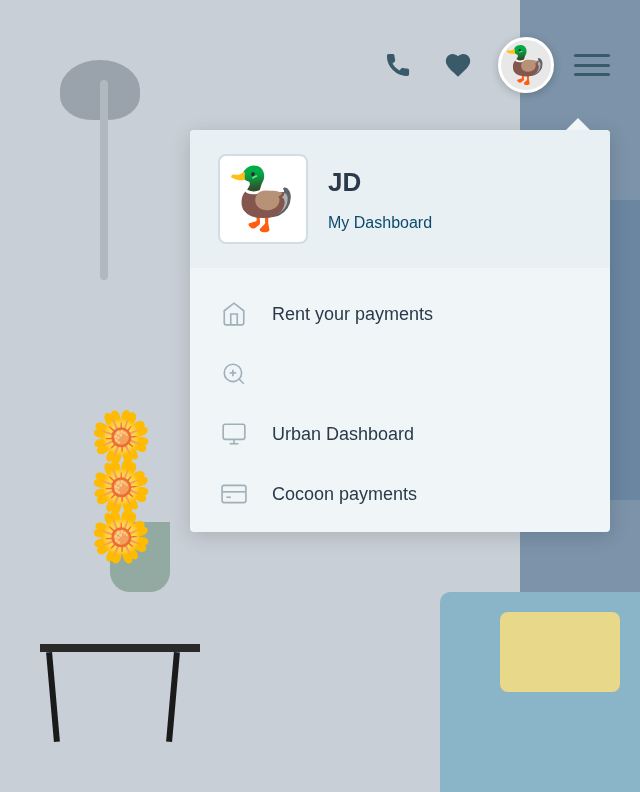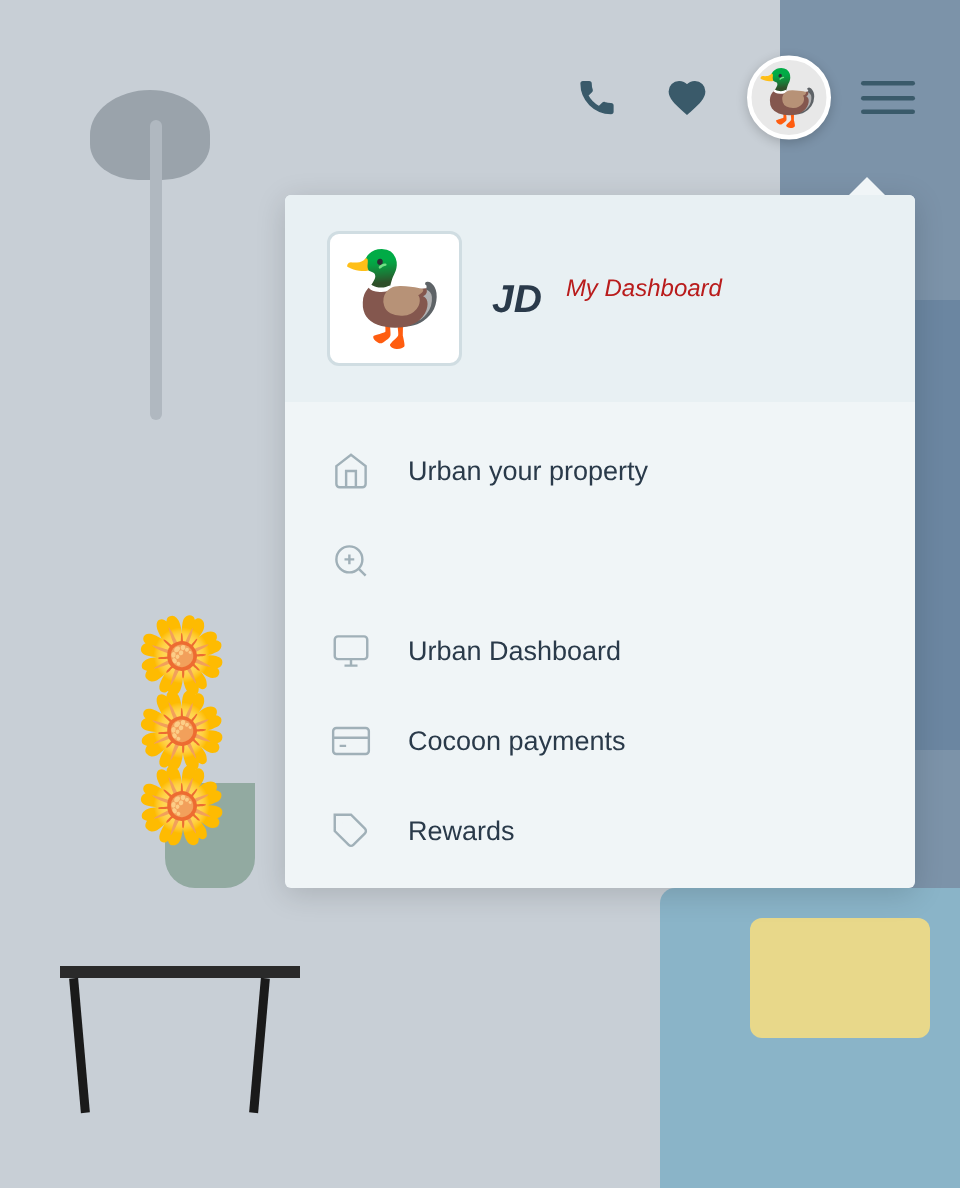--- a/index.html
+++ b/index.html
@@ -252,33 +252,33 @@
       border: 2px solid #d0dde2;
     }
 
     .profile-duck-emoji {
       font-size: 60px;
       line-height: 1;
     }
 
     .profile-info {
       display: flex;
+      flex-direction: column;
       gap: 16px;
-      font-style: italic;
     }
 
     .profile-name {
       font-size: 26px;
       font-weight: 600;
       color: #2a3a4a;
     }
 
     .profile-dashboard {
       font-size: 16px;
-      color: #b91c1c;
+      color: #0c4a6e;
       font-weight: 500;
       cursor: pointer;
     }
 
     
     .menu-items {
       padding: 16px 0 8px 0;
     }
 
     .menu-item {
@@ -371,21 +371,21 @@
 
   <div class="menu-items">
 
     <div class="menu-item">
       <div class="menu-item-icon">
         <svg viewBox="0 0 24 24">
             <path d="M3 9l9-7 9 7v11a2 2 0 01-2 2H5a2 2 0 01-2-2z"></path>
             <polyline points="9 22 9 12 15 12 15 22"></polyline>
           </svg>
       </div>
-      <span class="menu-item-label">Urban your property</span>
+      <span class="menu-item-label">Rent your payments</span>
     </div>
 
     <div class="menu-item">
       <div class="menu-item-icon">
         <svg viewBox="0 0 24 24">
             <circle cx="11" cy="11" r="8"></circle>
             <line x1="21" y1="21" x2="16.65" y2="16.65"></line>
             <line x1="11" y1="8" x2="11" y2="14"></line>
             <line x1="8" y1="11" x2="14" y2="11"></line>
           </svg>
@@ -408,25 +408,16 @@
       <div class="menu-item-icon">
         <svg viewBox="0 0 24 24">
             <rect x="1" y="4" width="22" height="16" rx="2" ry="2"></rect>
             <line x1="1" y1="10" x2="23" y2="10"></line>
             <line x1="5" y1="15" x2="9" y2="15"></line>
           </svg>
       </div>
       <span class="menu-item-label">Cocoon payments</span>
     </div>
 
-    <div class="menu-item">
-      <div class="menu-item-icon">
-        <svg viewBox="0 0 24 24">
-            <path d="M20.59 13.41l-7.17 7.17a2 2 0 01-2.83 0L2 12V2h10l8.59 8.59a2 2 0 010 2.82z"></path>
-            <line x1="7" y1="7" x2="7.01" y2="7"></line>
-          </svg>
-      </div>
-      <span class="menu-item-label">Rewards</span>
-    </div>
 
 
   </div>
 </div>
 
 </body></html>

